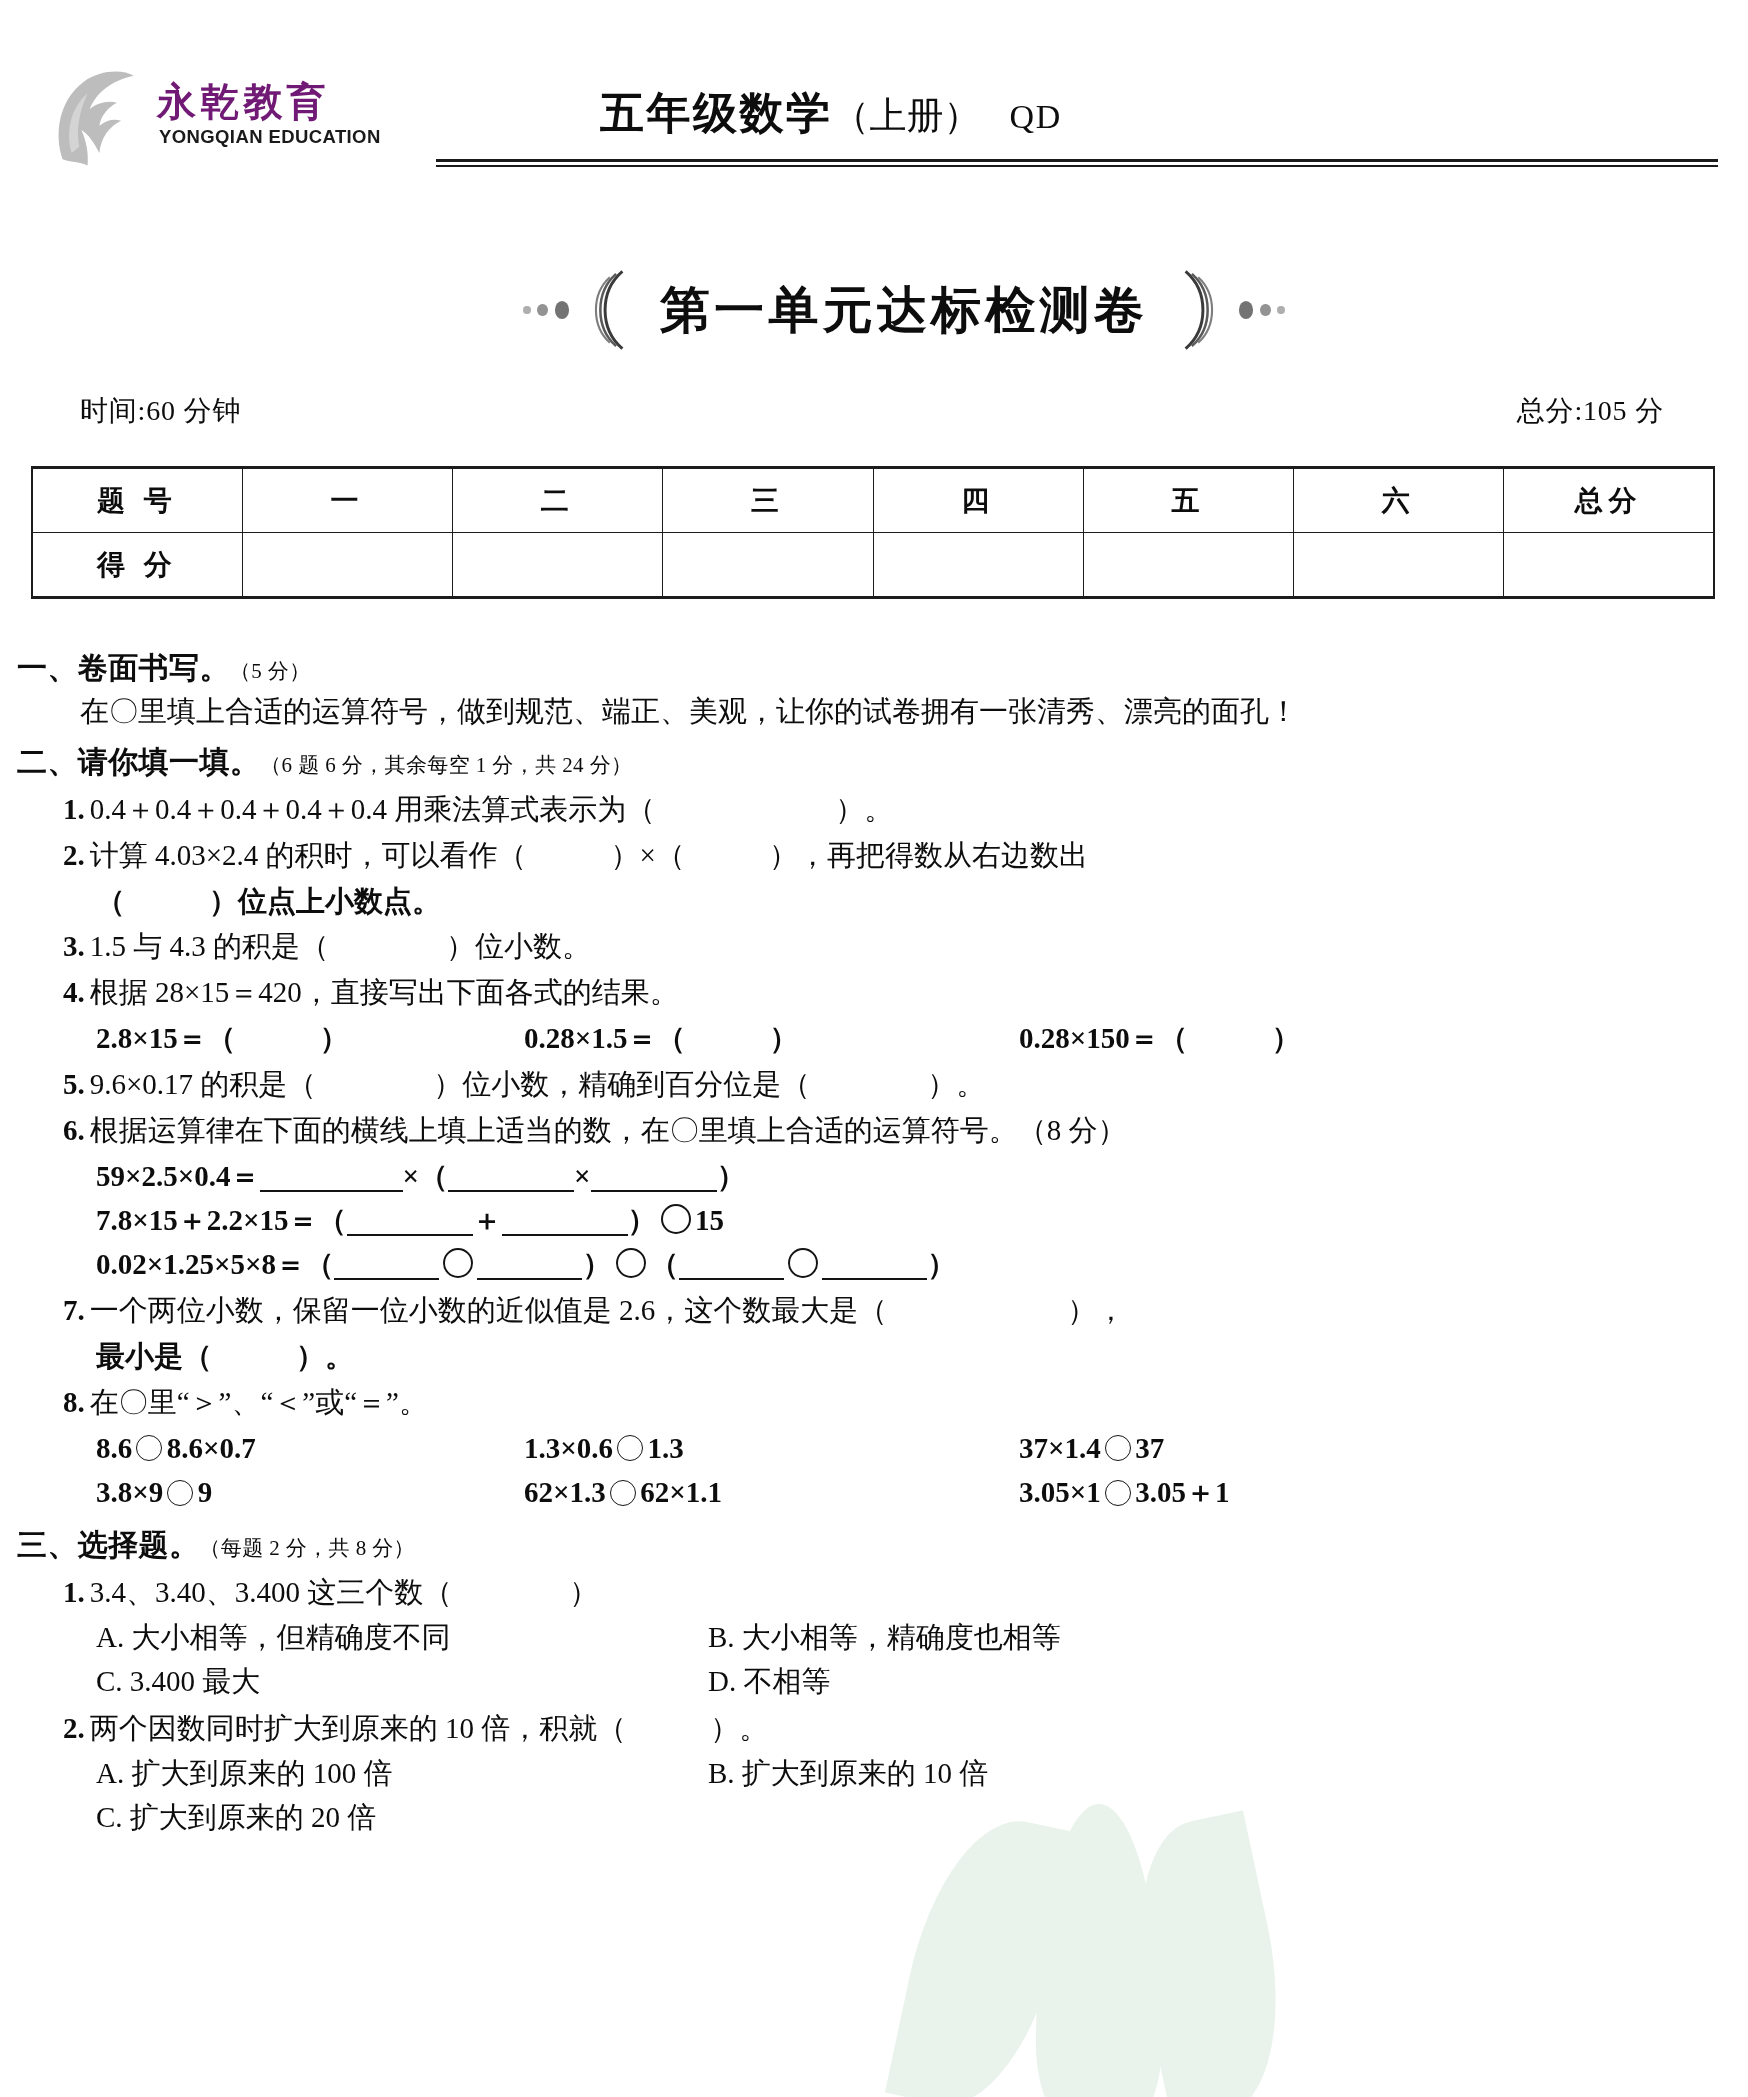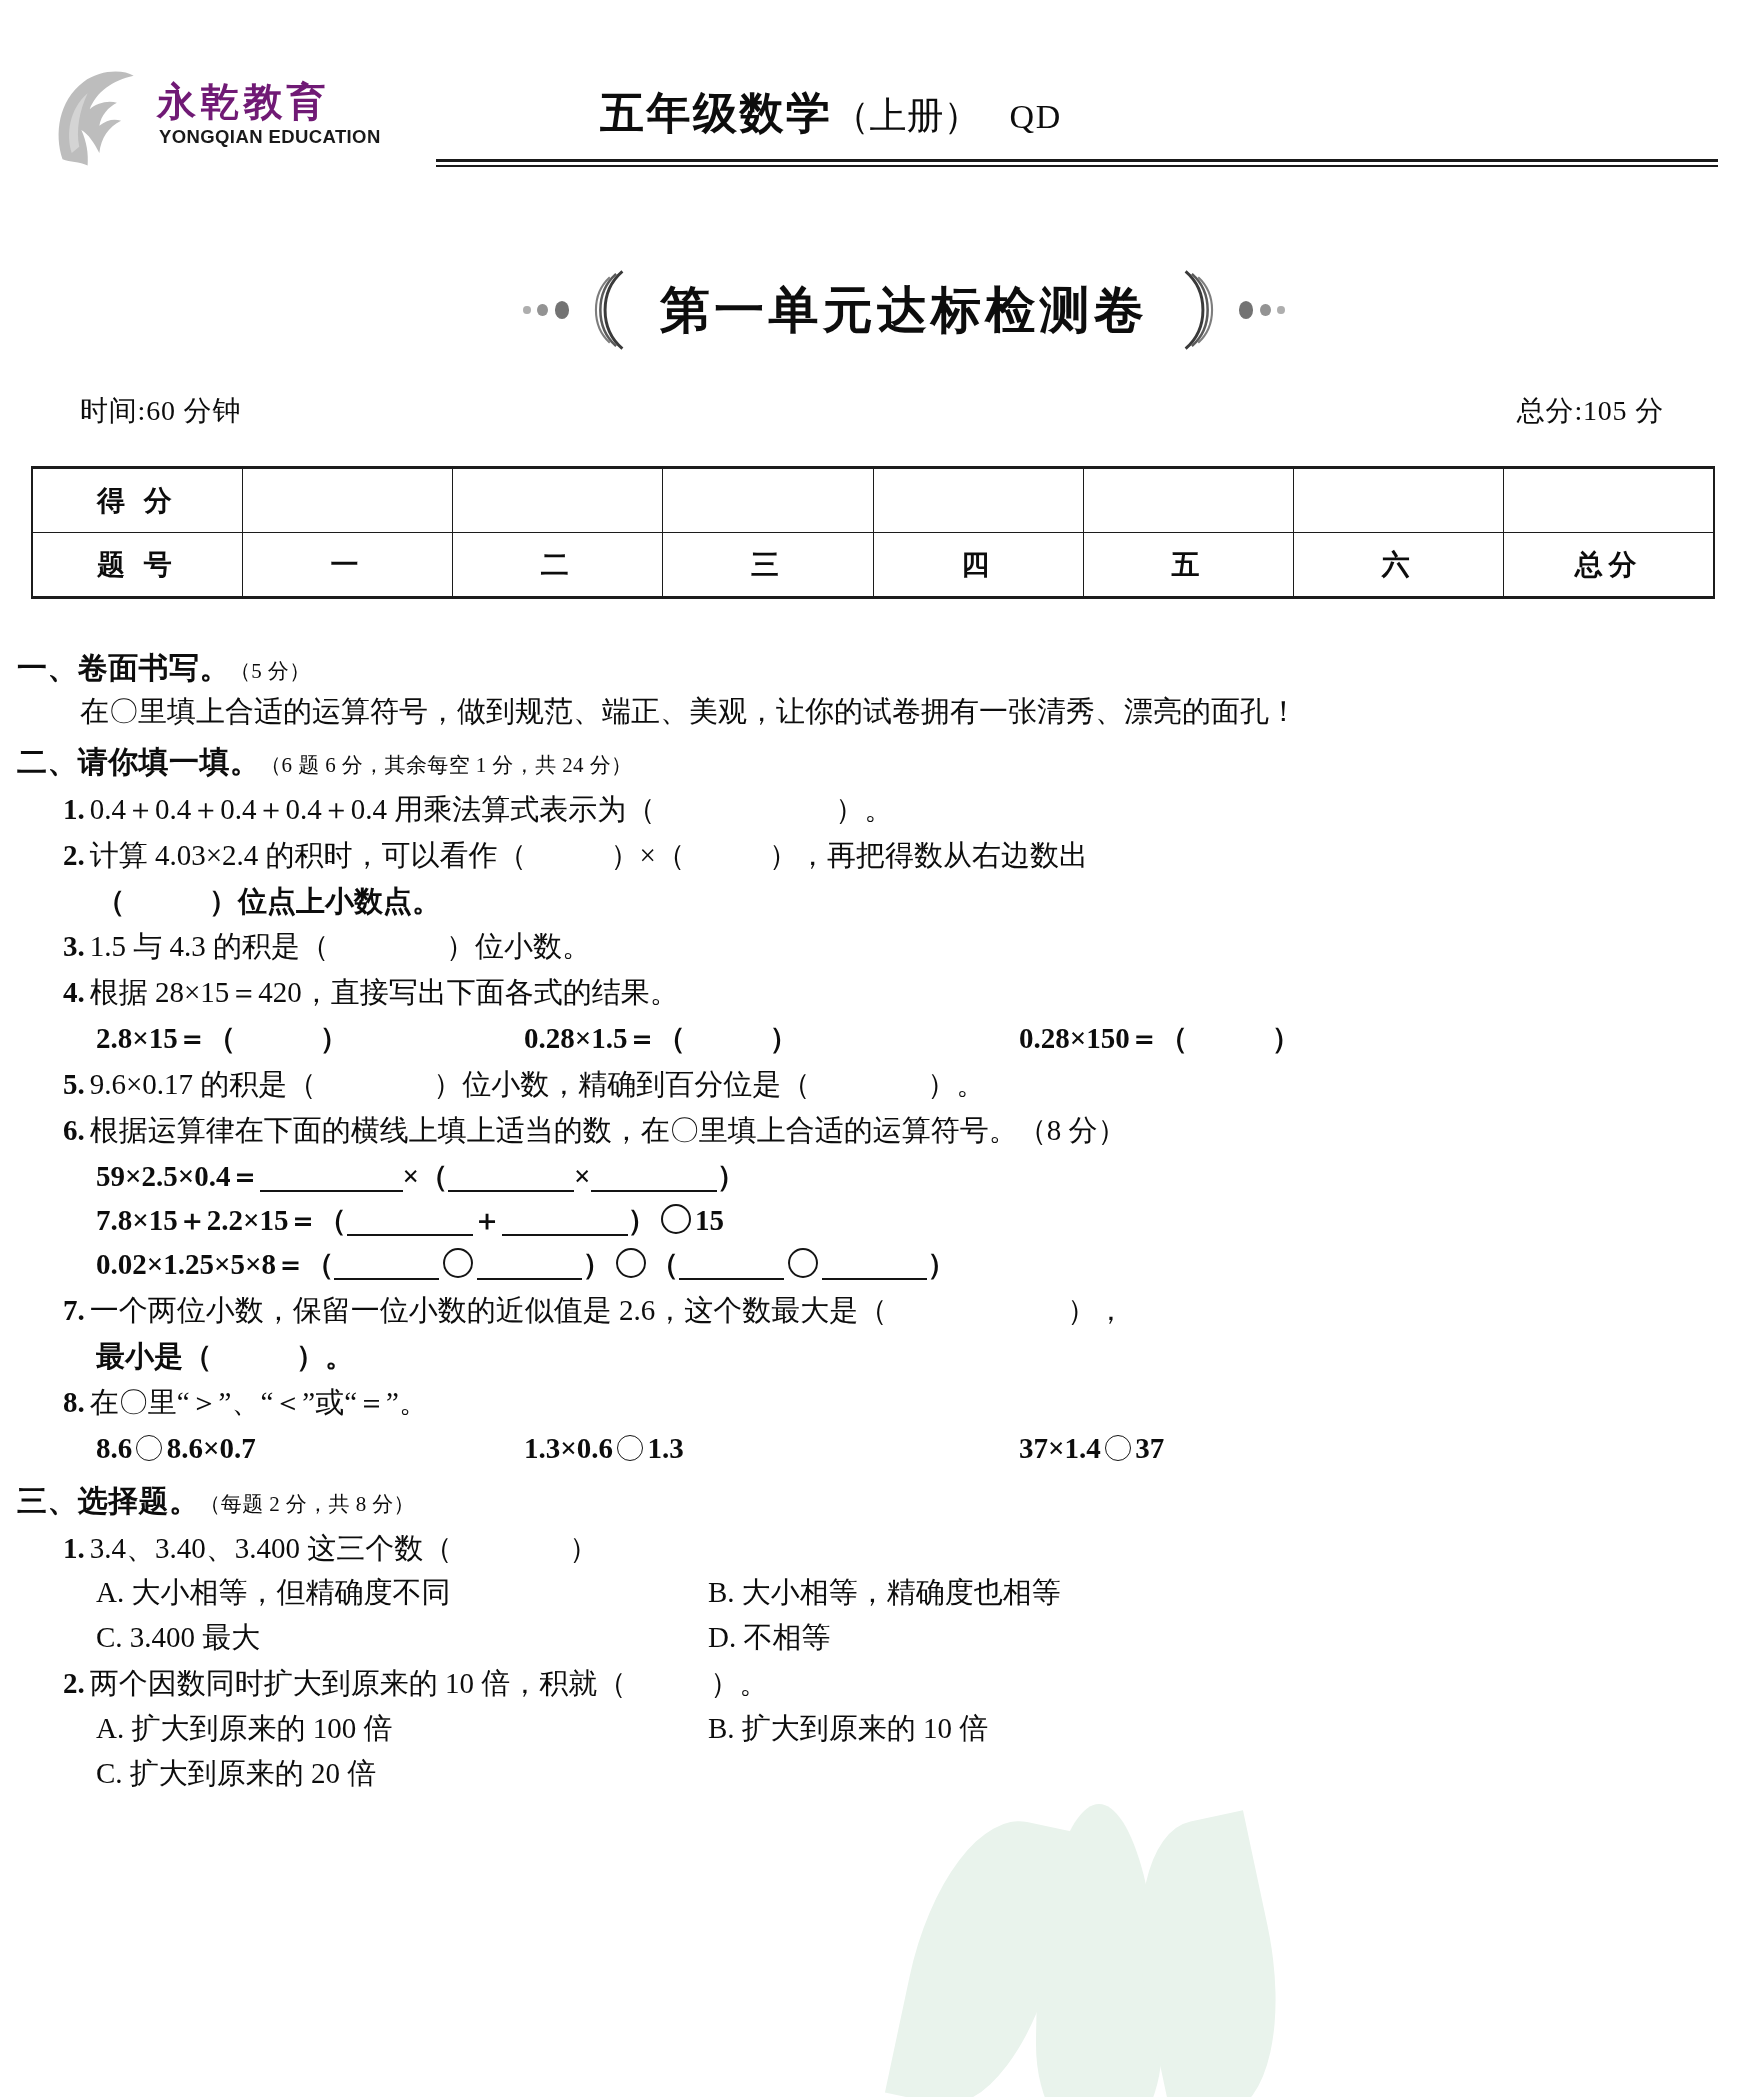--- a/index.html
+++ b/index.html
@@ -184,39 +184,39 @@
   </div>
 
   <div class="meta">
     <div class="left">时间:60 分钟</div>
     <div class="right">总分:105 分</div>
   </div>
 
   <table class="score-table">
     <tbody>
         <tr>
-      <td>得 分</td>
-      <td></td>
-      <td></td>
-      <td></td>
-      <td></td>
-      <td></td>
-      <td></td>
-      <td></td>
-    </tr>
-    <tr>
       <td>题 号</td>
       <td>一</td>
       <td>二</td>
       <td>三</td>
       <td>四</td>
       <td>五</td>
       <td>六</td>
       <td>总分</td>
     </tr>
+    <tr>
+      <td>得 分</td>
+      <td></td>
+      <td></td>
+      <td></td>
+      <td></td>
+      <td></td>
+      <td></td>
+      <td></td>
+    </tr>
   </tbody>
     </table>
 
   <div class="body">
 
     <div class="sec-head">
       <span>一、卷面书写。</span><span class="pts">（5 分）</span>
     </div>
     <div class="para">在〇里填上合适的运算符号，做到规范、端正、美观，让你的试卷拥有一张清秀、漂亮的面孔！</div>
 
@@ -273,20 +273,25 @@
     </div>
 
     <div class="q">
       <span class="num">8.</span><span>在〇里“＞”、“＜”或“＝”。</span>
     </div>
     <div class="sub cols3">
       <span><span>8.6</span><span class="circ circ-sm"></span><span>8.6×0.7</span></span>
       <span><span>1.3×0.6</span><span class="circ circ-sm"></span><span>1.3</span></span>
       <span><span>37×1.4</span><span class="circ circ-sm"></span><span>37</span></span>
     </div>
+    <div class="sub cols3">
+      <span><span>3.8×9</span><span class="circ circ-sm"></span><span>9</span></span>
+      <span><span>62×1.3</span><span class="circ circ-sm"></span><span>62×1.1</span></span>
+      <span><span>3.05×1</span><span class="circ circ-sm"></span><span>3.05＋1</span></span>
+    </div>
 
     <div class="sec-head" style="margin-top:12.6px;">
       <span>三、选择题。</span><span class="pts">（每题 2 分，共 8 分）</span>
     </div>
 
     <div class="q">
       <span class="num">1.</span><span>3.4、3.40、3.400 这三个数（</span><span class="gapmd"></span><span>）</span>
     </div>
     <div class="opts">
       <span>A. 大小相等，但精确度不同</span>

